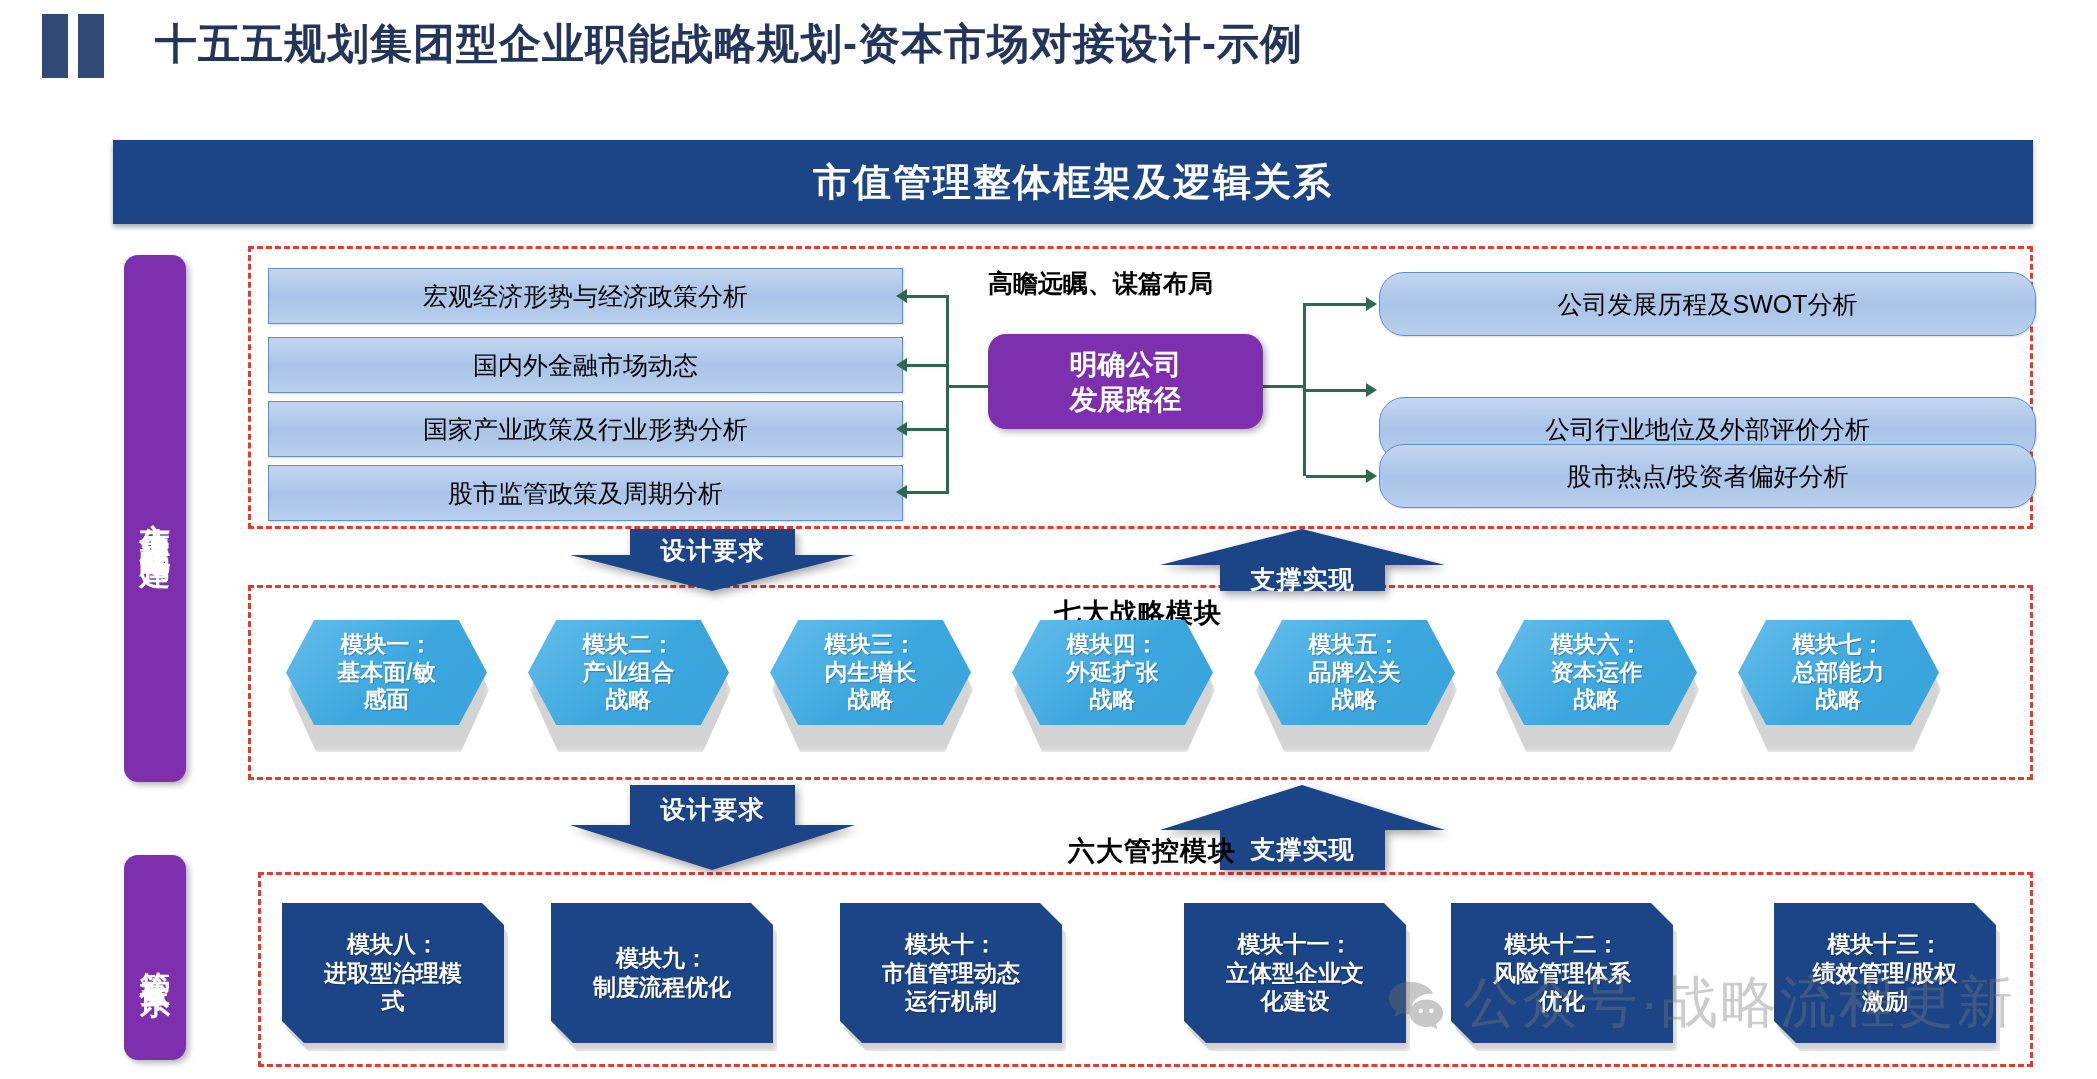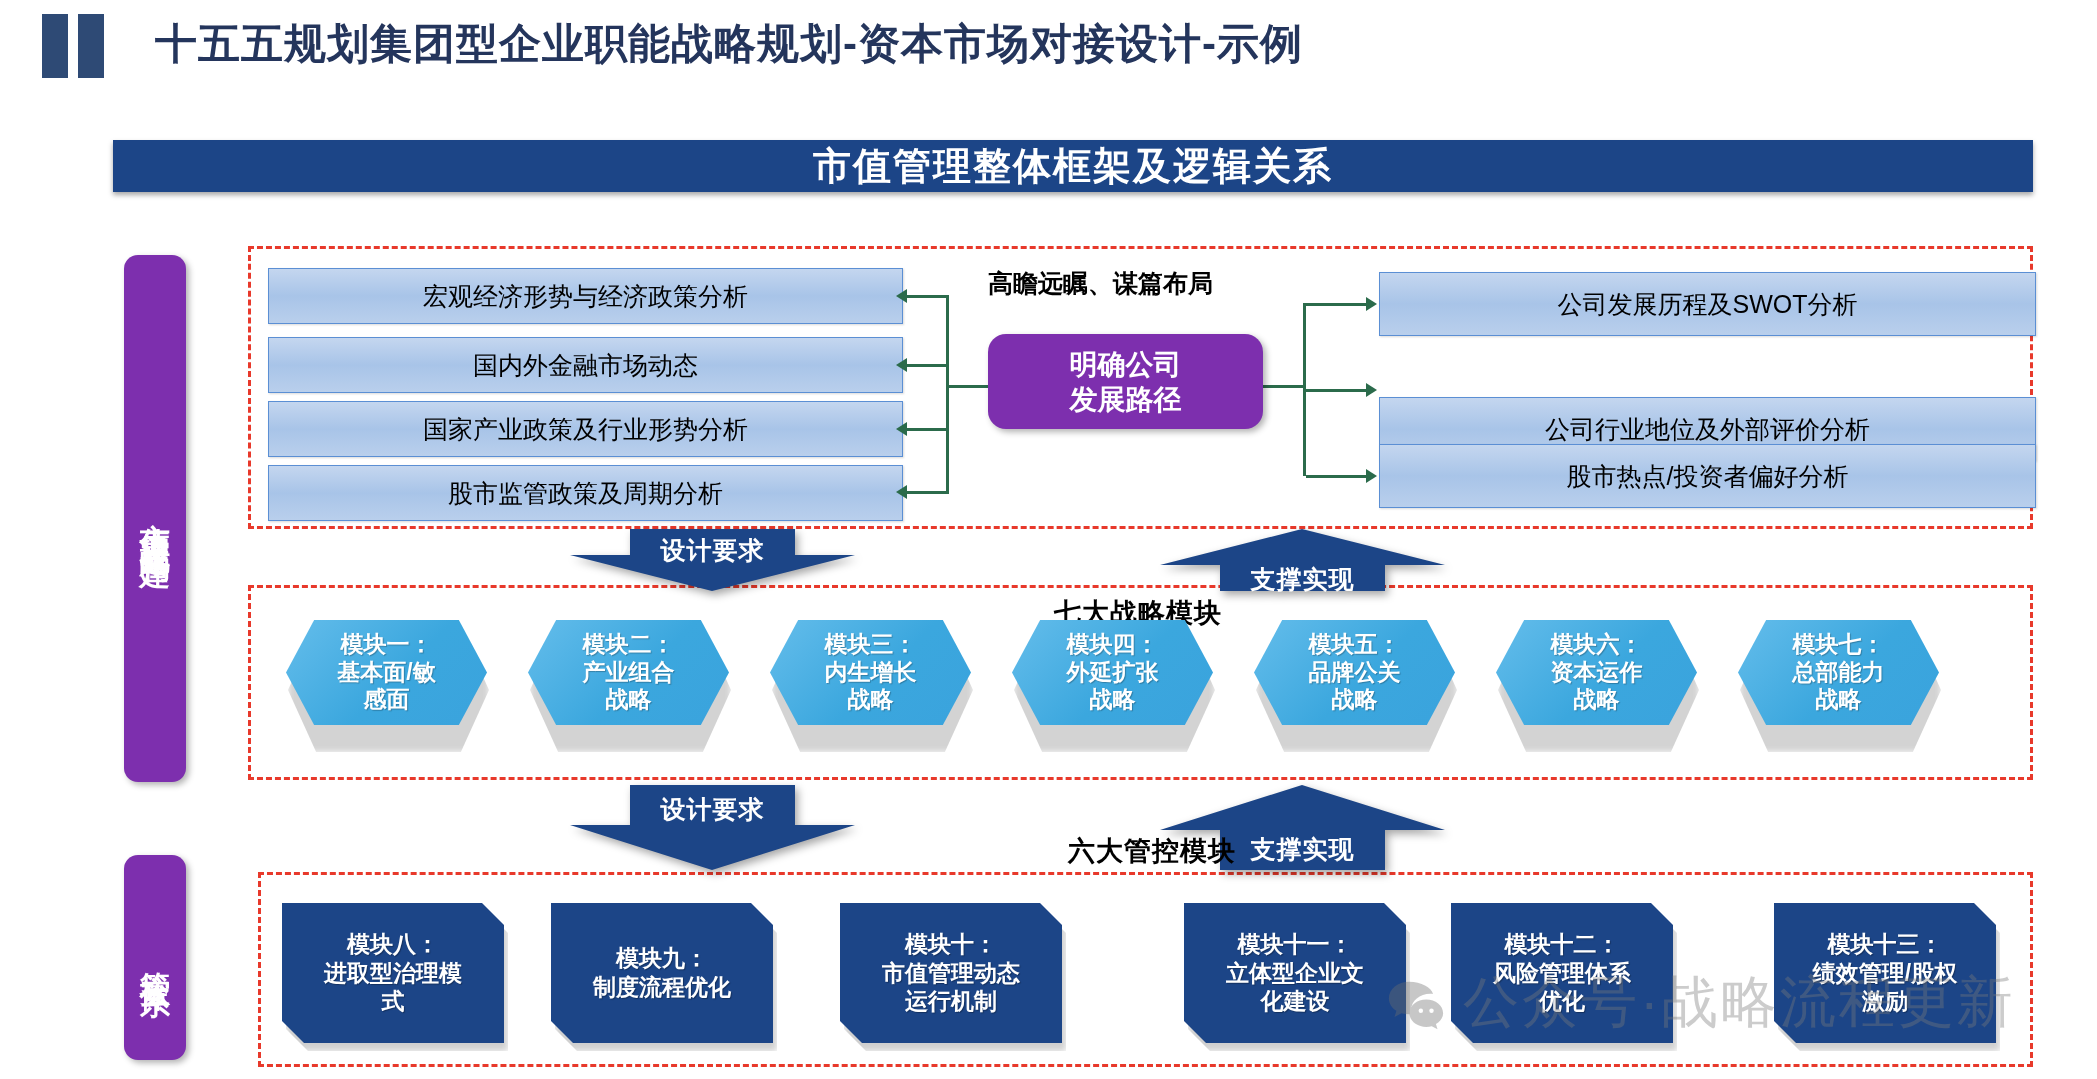--- a/index.html
+++ b/index.html
@@ -41,21 +41,21 @@
     font-weight: bold;
     color: #24355c;
     letter-spacing: 1px;
     white-space: nowrap;
   }
 
   
   .banner {
     position: absolute;
     left: 113px; top: 140px;
-    width: 1920px; height: 52px;
+    width: 1920px; height: 84px;
     background: #1c4587;
     display: flex;
     align-items: center;
     justify-content: center;
     box-shadow: 0 3px 5px rgba(0,0,0,.35);
   }
   .banner-text {
     color: #ffffff;
     font-size: 38px;
     font-weight: bold;
@@ -105,21 +105,21 @@
     border: 1px solid #5b8fd4;
     background: linear-gradient(180deg, #c4d6ef 0%, #a8c4e8 50%, #b9cfec 100%);
     color: #000000;
     font-size: 25px;
     display: flex;
     align-items: center;
     justify-content: center;
     box-shadow: 1px 1px 2px rgba(0,0,0,.15);
   }
   .infobox.left  { left: 268px;  width: 635px; height: 56px; }
-  .infobox.right { left: 1379px; width: 657px; height: 64px; }
+  .infobox.right { left: 1379px; width: 657px; height: 64px; border-radius: 25px; }
   .lb1 { top: 268px; }
   .lb2 { top: 337px; }
   .lb3 { top: 401px; }
   .lb4 { top: 465px; }
   .rb1 { top: 272px; }
   .rb2 { top: 358px; margin-top: 39px; }
   .rb3 { top: 444px; }
 
   
   .center-node {

